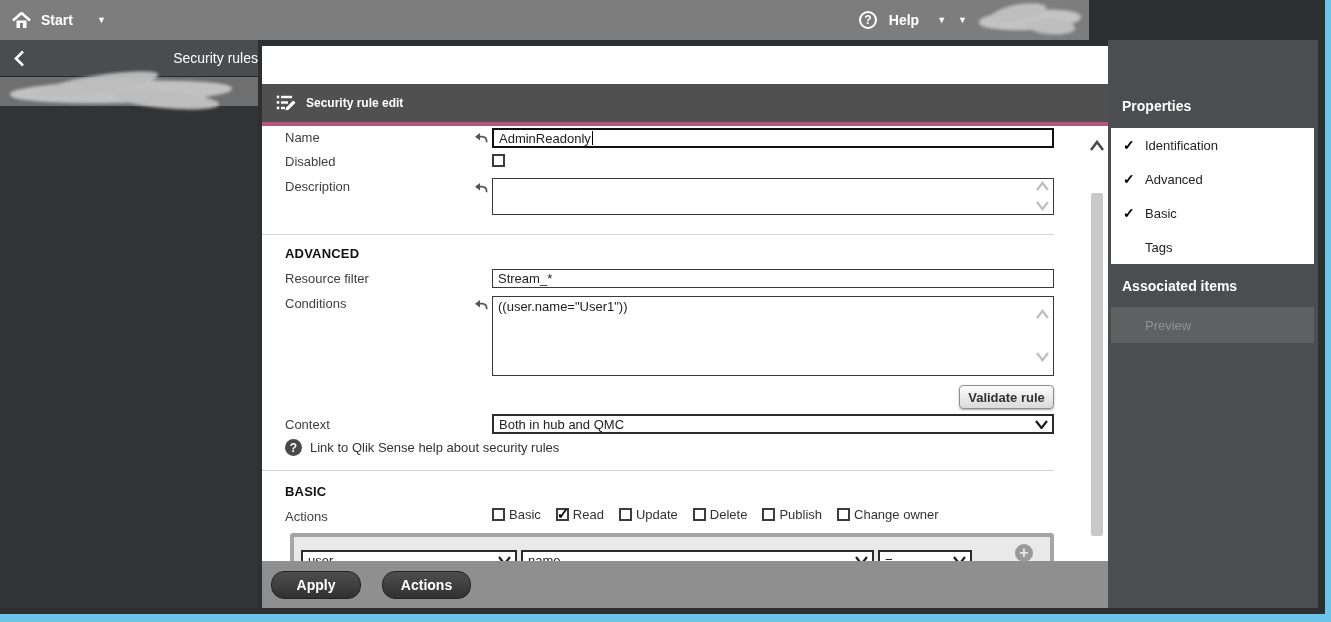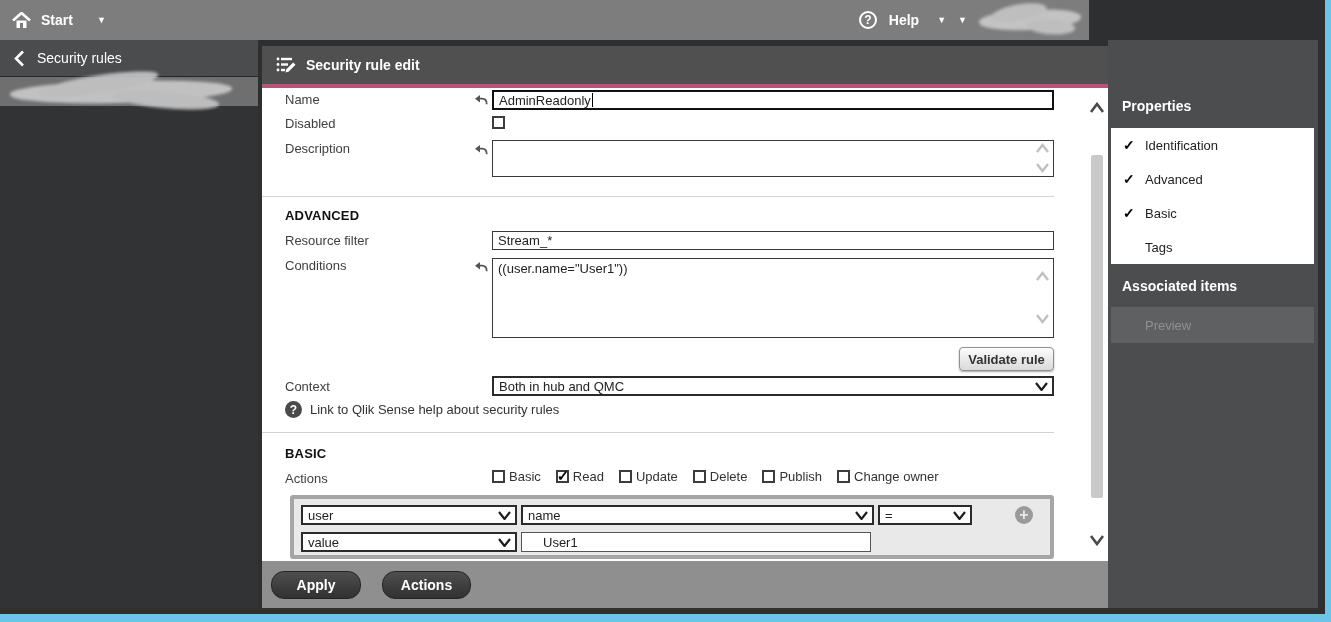--- a/index.html
+++ b/index.html
@@ -27,27 +27,27 @@
               filter:blur(1.5px); opacity:.92; }
   .scribble::before, .scribble::after { content:""; position:absolute; background:#c4c4c4; border-radius:50%; }
   .scribble::before { left:12%; top:-28%; width:55%; height:80%; transform:rotate(-8deg); }
   .scribble::after { right:6%; bottom:-25%; width:48%; height:75%; transform:rotate(6deg); }
   .scribble-top { width:102px; height:20px; transform:rotate(-2deg); }
   .scribble-side { position:absolute; left:10px; top:4px; width:222px; height:22px; transform:rotate(-1deg); }
 
   
   .sidebar { position:absolute; left:0; top:40px; width:258px; height:568px; background:#323335; }
   .sidebar-head { height:37px; background:#4a4c4d; border-bottom:1px solid #272727;
-                  display:flex; align-items:center; gap:12px; padding-left:14px; color:#fff; font-size:14px; }
+                  display:flex; align-items:center; gap:12px; padding-left:14px; color:#fff; font-size:14px;justify-content:space-between; }
   .sidebar-selected { position:relative; height:29px; background:#6f6f6f; }
 
   
   .main { position:absolute; left:262px; top:46px; width:846px; height:562px; background:#fff; }
   .main-head { height:38px; background:#505050; display:flex; align-items:center; gap:9px;
-               padding-left:14px; color:#fff; font-weight:bold; font-size:14px; }
+               padding-left:14px; color:#fff; font-weight:bold; font-size:12px;margin-top:38px; }
   .pink-bar { height:4px; background:#b7547b; }
   .content { position:relative; height:473px; background:#fff; overflow:hidden; }
 
   .flabel { position:absolute; left:23px; color:#404040; font-size:13px; }
   .heading { position:absolute; left:23px; font-weight:bold; color:#111; font-size:13px; letter-spacing:.2px; }
   .divider { position:absolute; left:0; width:792px; height:1px; background:#d2d2d2; }
 
   .undo { position:absolute; left:212px; width:14px; height:12px; cursor:pointer; }
 
   .tinput { position:absolute; left:230px; width:562px; background:#fff; border:1px solid #3a3a3a;
@@ -76,21 +76,21 @@
 
   .help-row { position:absolute; left:23px; display:flex; align-items:center; gap:8px; }
   .qmark-solid { width:17px; height:17px; border-radius:50%; background:#4a4a4a; color:#fff;
                  display:flex; align-items:center; justify-content:center; font-weight:bold; font-size:12px; }
 
   .actions-row { position:absolute; left:230px; display:flex; align-items:center; gap:15px; }
   .action-item { display:flex; align-items:center; gap:4px; color:#333; }
 
   .builder { position:absolute; left:28px; top:407px; width:764px; height:64px;
              background:#e9e9e9; border:4px solid #a5a5a5; border-radius:3px; }
-  .builder-row { position:absolute; left:7px; display:flex; gap:4px; }
+  .builder-row { position:absolute; left:7px; display:flex; gap:4px;margin-top:7px; }
   .plus-btn { position:absolute; right:17px; top:7px; width:18px; height:18px; border-radius:50%;
               background:#9a9a9a; color:#e9e9e9; font-weight:bold; font-size:16px; line-height:16px;
               display:flex; align-items:center; justify-content:center; cursor:pointer; }
   .builder-input { background:#fff; border:1px solid #555; height:20px; width:350px;
                    display:flex; align-items:center; padding-left:21px; font-size:13px; color:#222; }
 
   .footer { position:absolute; left:0; top:515px; width:846px; height:47px; background:#8f8f8f; }
   .btn-dark { position:absolute; top:10px; height:28px; border-radius:13px;
               background:linear-gradient(#4e4e4e,#313131); border:1px solid #232323;
               color:#fff; font-weight:bold; font-size:14px;

